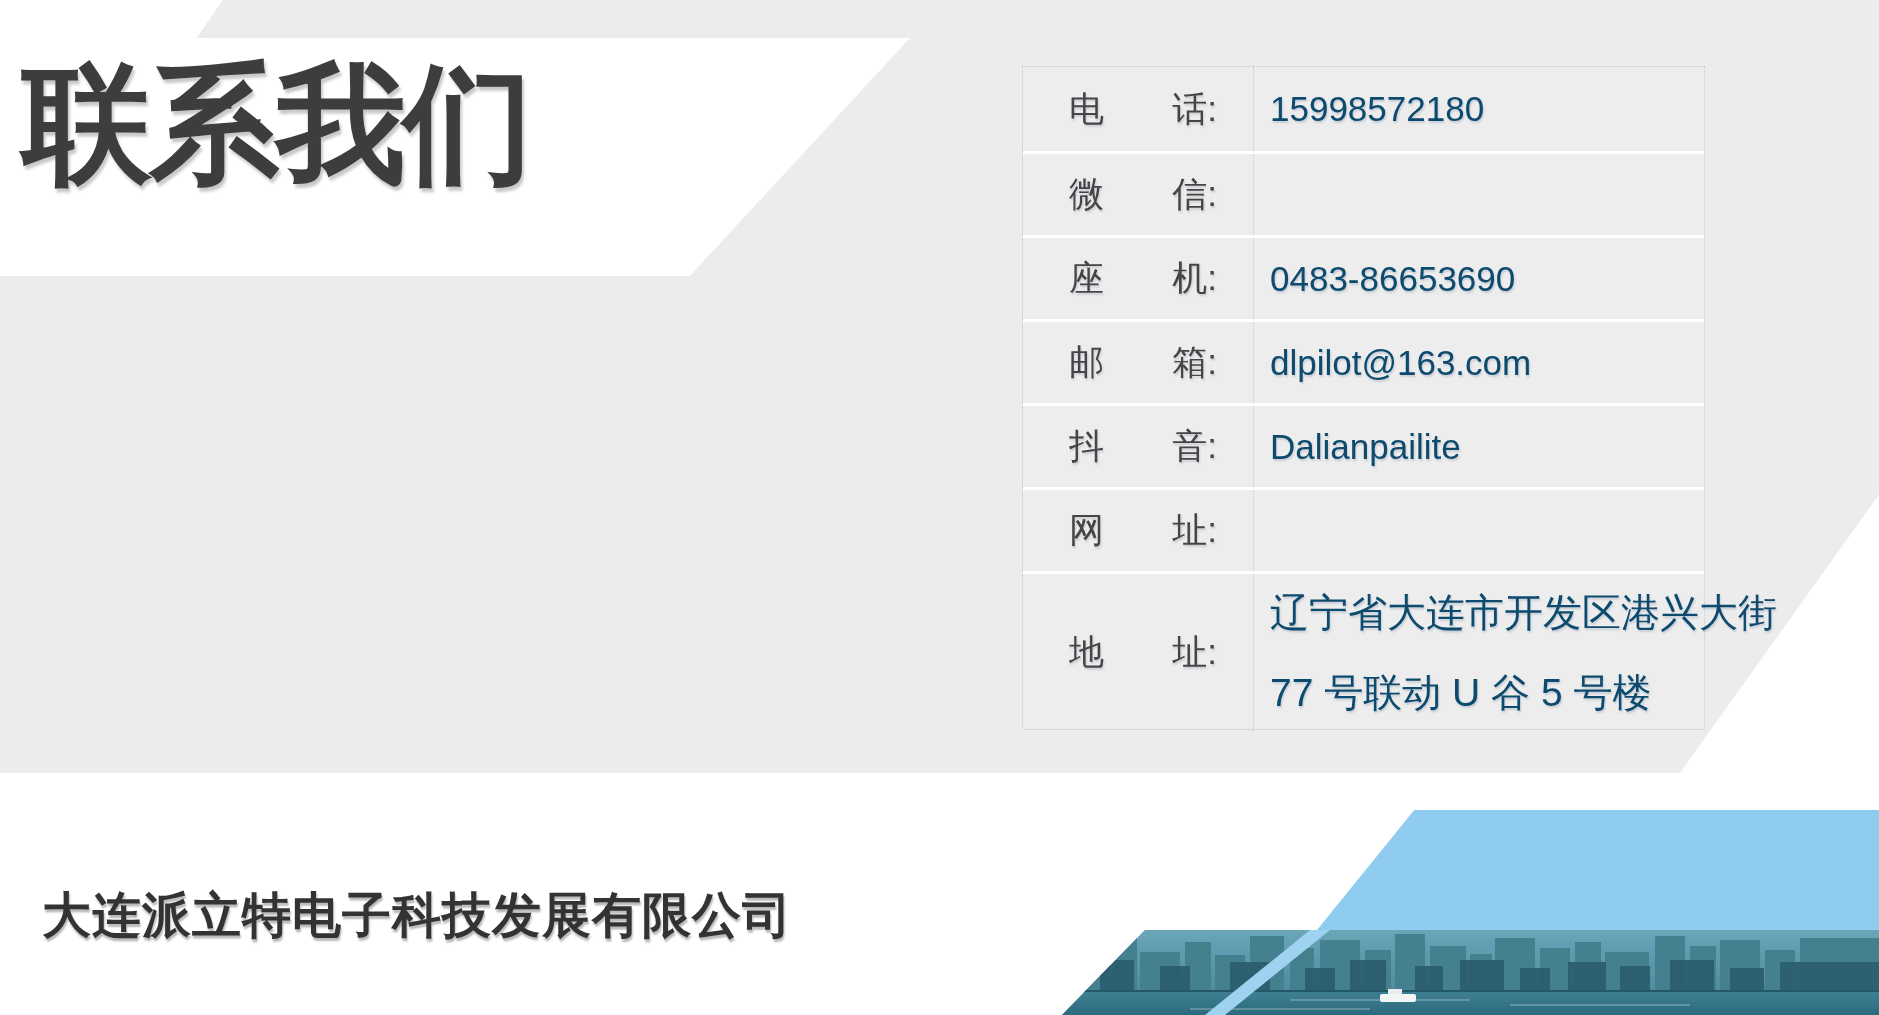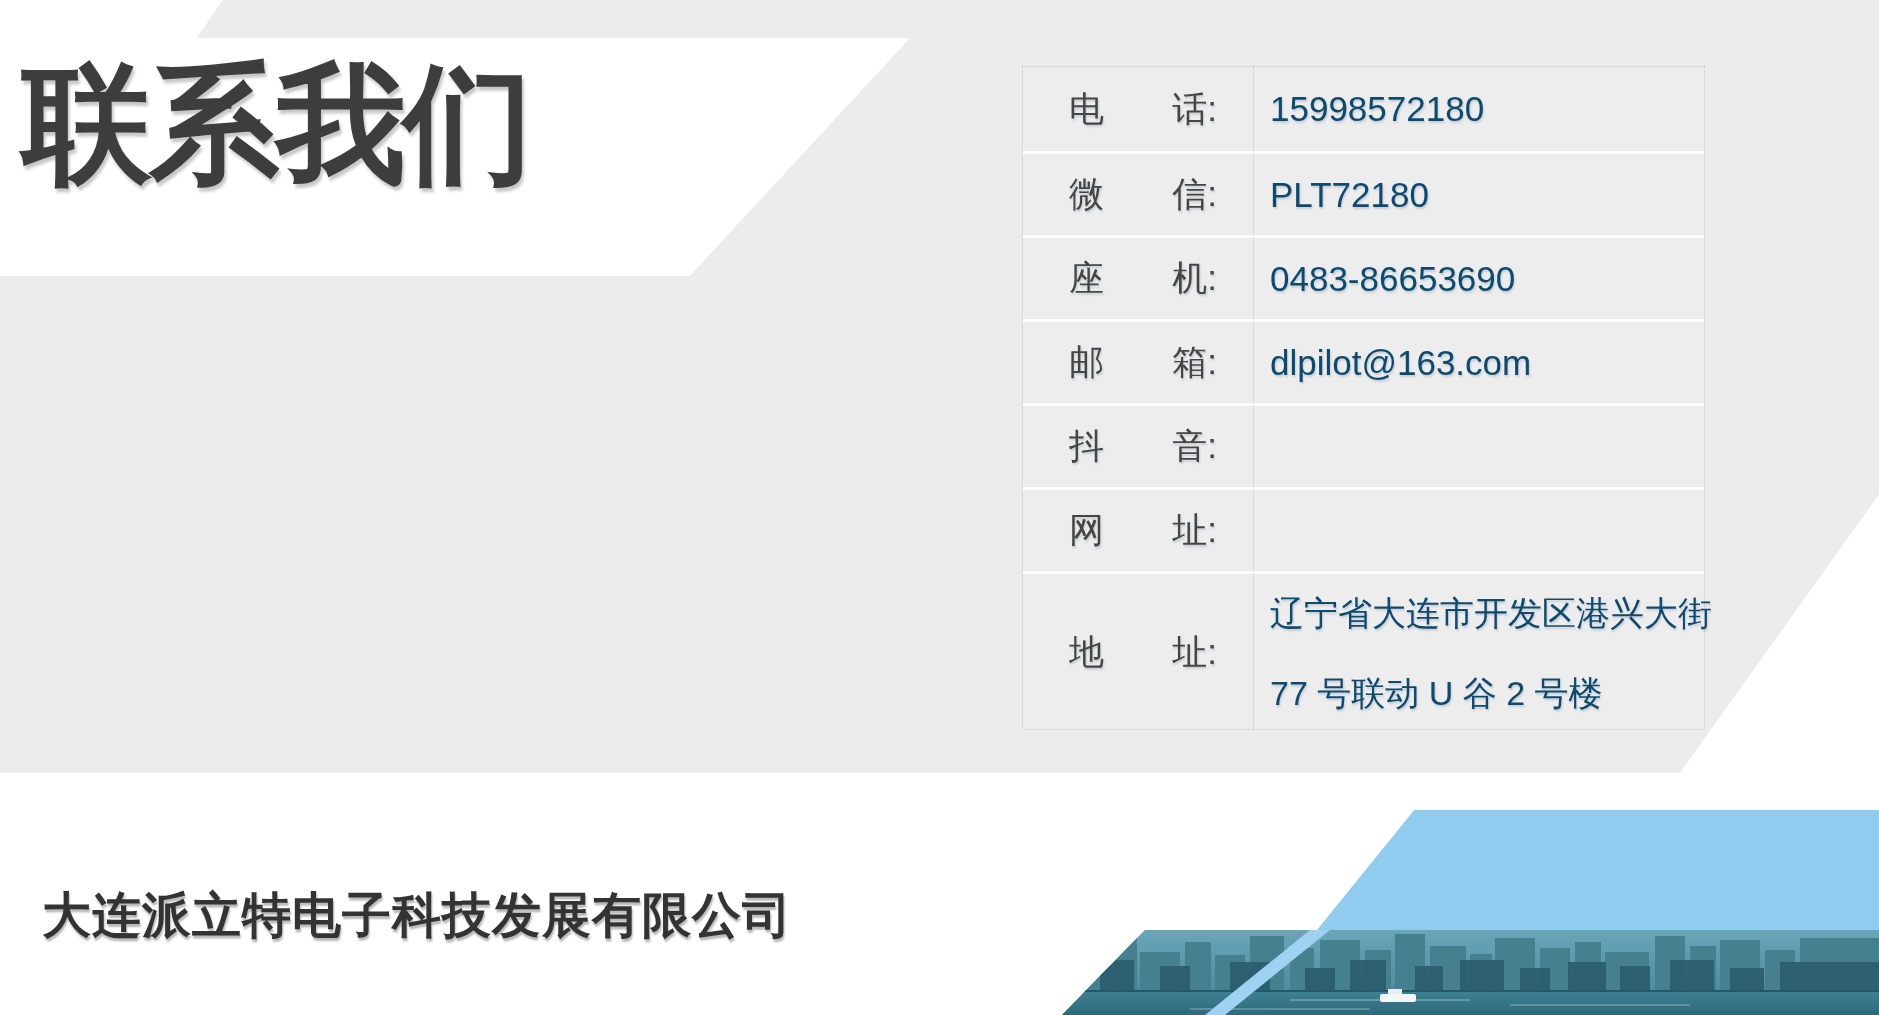--- a/index.html
+++ b/index.html
@@ -48,21 +48,21 @@
   }
   .value-cell{
     flex:1 1 auto;display:flex;align-items:center;
     padding-left:16px;
     font-size:35px;color:#0c4a6e;
     text-shadow:1px 2px 2px rgba(120,130,160,0.30);
     white-space:nowrap;
   }
   .value-cell.multiline{
     flex-direction:column;align-items:flex-start;justify-content:center;
-    font-size:34px;line-height:80px;
+    font-size:39px;line-height:80px;
   }
   
   .footer{position:absolute;left:0;top:773px;width:1879px;height:272px;background:#ffffff;}
   .company-name{
     position:absolute;left:42px;top:110px;
     font-size:49px;font-weight:700;color:#333333;letter-spacing:1px;
     text-shadow:1px 3px 2px rgba(0,0,0,0.28);
     white-space:nowrap;
   }
   
@@ -98,56 +98,56 @@
       <span>电</span>
       <span>话:</span>
     </div>
     <div class="value-cell">15998572180</div>
   </div>
   <div class="crow">
     <div class="label-cell">
       <span>微</span>
       <span>信:</span>
     </div>
-    <div class="value-cell">PLT72180</div>
   </div>
   <div class="crow">
     <div class="label-cell">
       <span>座</span>
       <span>机:</span>
     </div>
     <div class="value-cell">0483-86653690</div>
   </div>
   <div class="crow">
     <div class="label-cell">
       <span>邮</span>
       <span>箱:</span>
     </div>
     <div class="value-cell">dlpilot@163.com</div>
   </div>
   <div class="crow">
     <div class="label-cell">
       <span>抖</span>
       <span>音:</span>
     </div>
+    <div class="value-cell">Dalianpailite</div>
   </div>
   <div class="crow">
     <div class="label-cell">
       <span>网</span>
       <span>址:</span>
     </div>
   </div>
   <div class="crow tall">
     <div class="label-cell">
       <span>地</span>
       <span>址:</span>
     </div>
     <div class="value-cell multiline">
       <span>辽宁省大连市开发区港兴大街</span>
-      <span>77 号联动 U 谷 2 号楼</span>
+      <span>77 号联动 U 谷 5 号楼</span>
     </div>
   </div>
 </div>
 
 <div class="footer">
   <div class="company-name">大连派立特电子科技发展有限公司</div>
 </div>
 
 <div class="blue-parallelogram"></div>
 <div class="cityscape">

